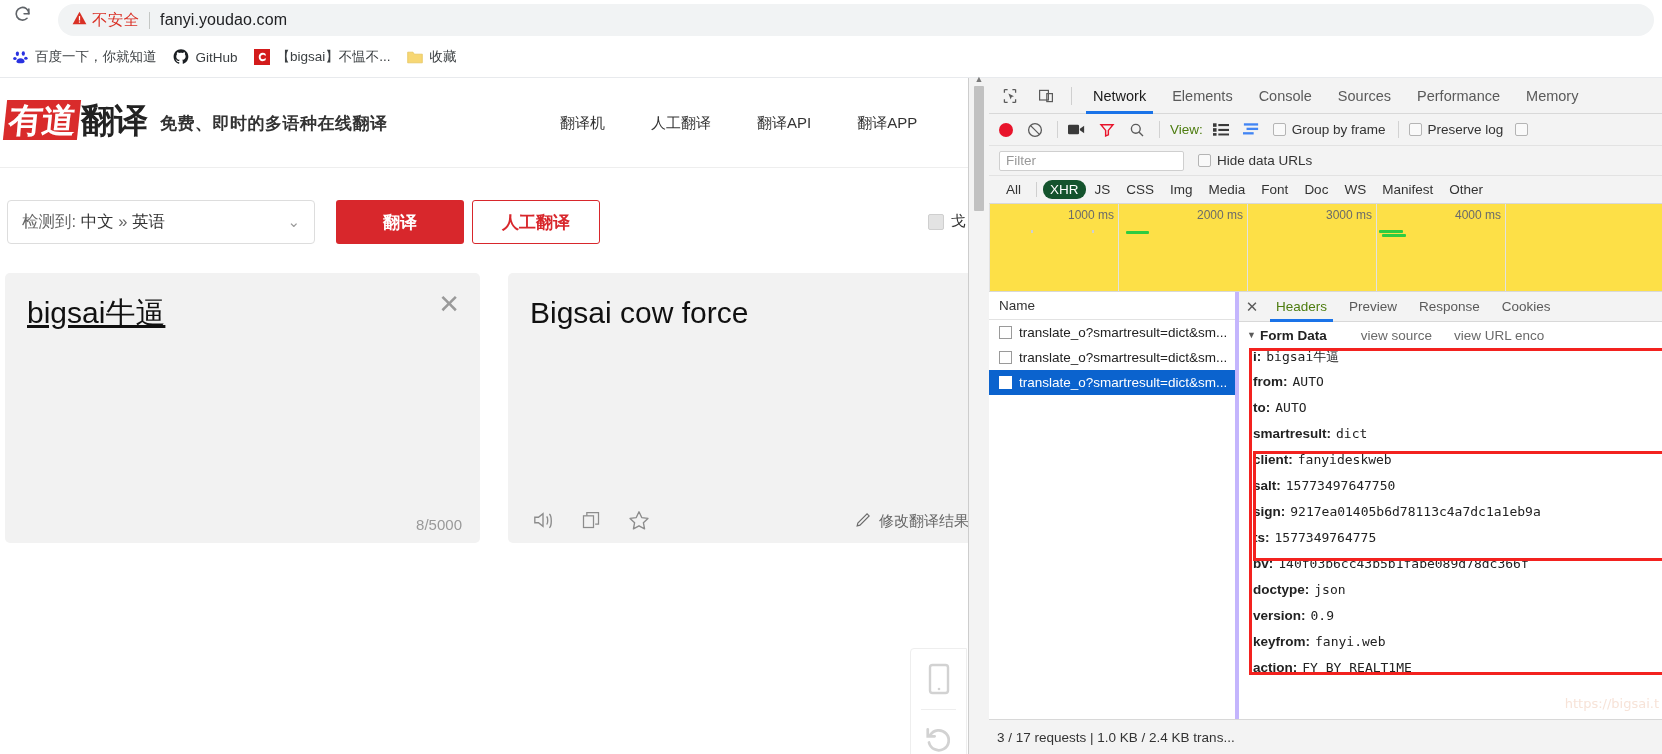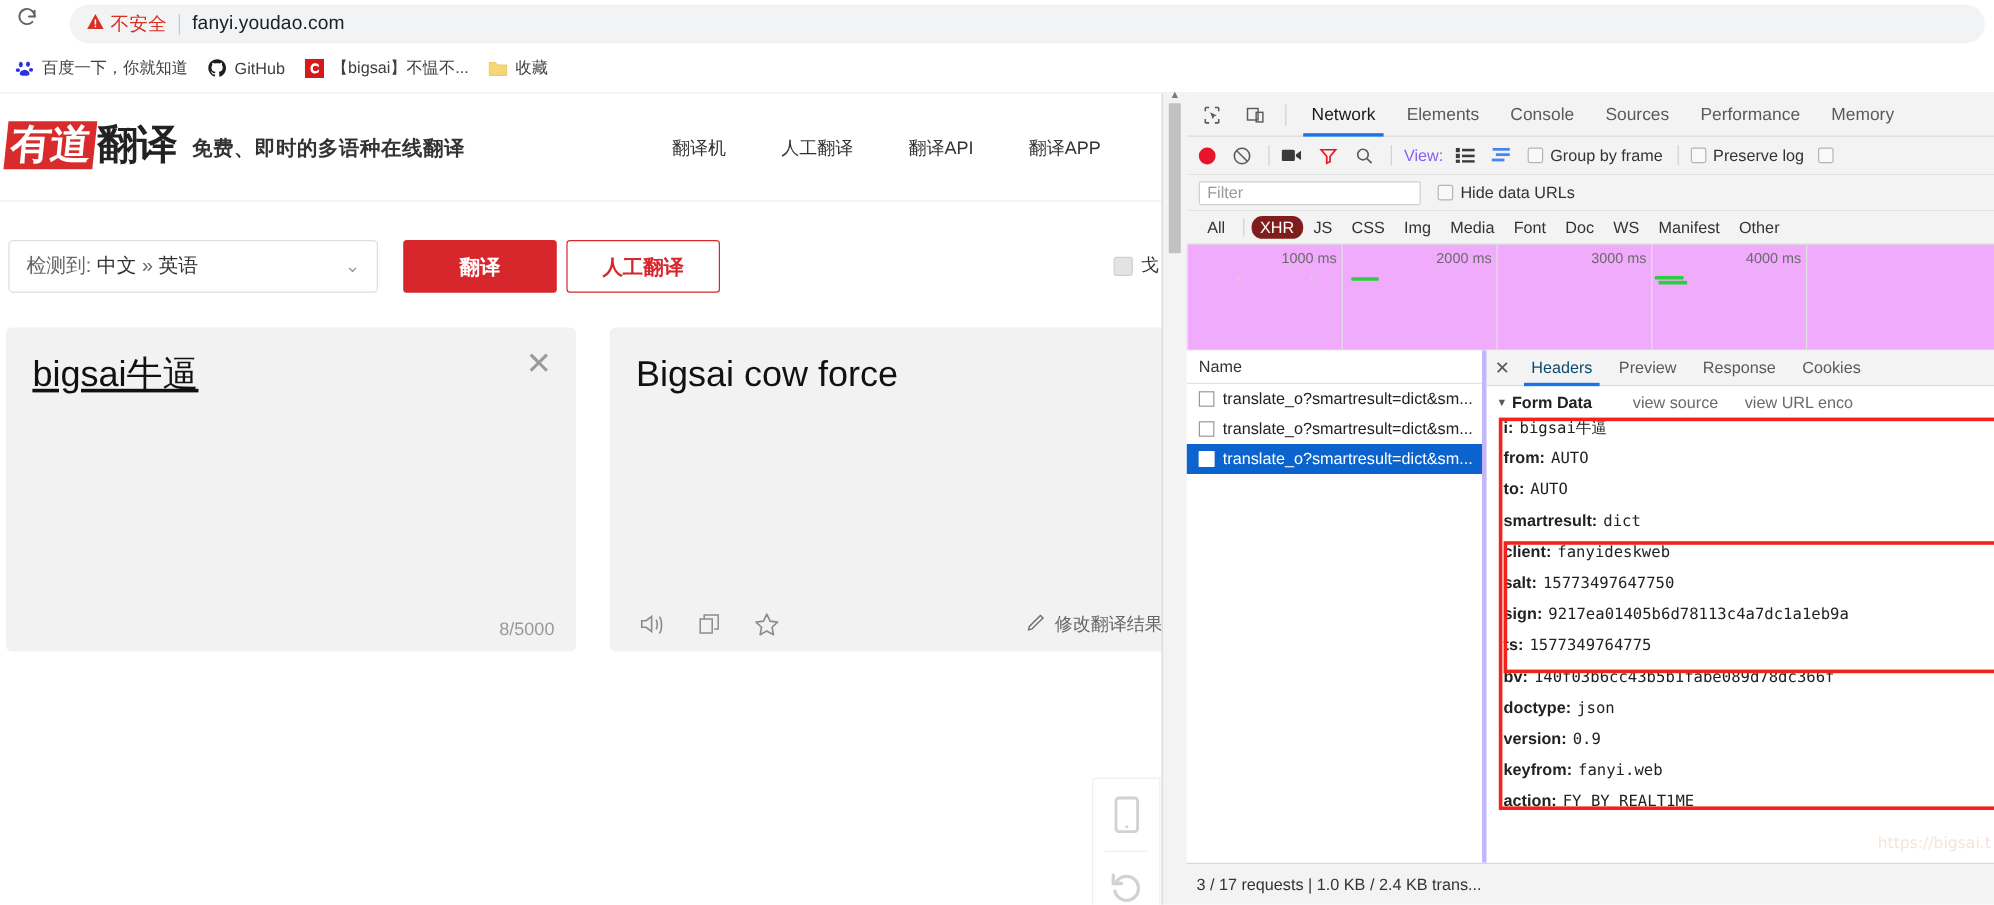--- a/index.html
+++ b/index.html
@@ -103,55 +103,55 @@
   .dt-icon-btn { width:30px; height:30px; margin-left:6px; display:flex; align-items:center; justify-content:center; color:#5a5a5a; }
   #dt-tab-sep { width:1px; height:18px; background:#cfcfcf; margin:0 8px 0 10px; }
   .dt-tab { height:36px; padding:0 13px; display:flex; align-items:center; font-size:14.5px; color:#5a5a5a; position:relative; white-space:nowrap; }
   .dt-tab.active { color:#1a1a1a; }
   .dt-tab.active::after { content:""; position:absolute; left:6px; right:6px; bottom:0; height:3px; background:#1a73e8; }
 
   #dt-toolbar { position:absolute; left:0; top:36px; width:674px; height:32px; background:#f3f3f3; border-bottom:1px solid #e2e2e2; display:flex; align-items:center; padding-left:10px; }
   #record-icon { width:14px; height:14px; border-radius:50%; background:#e8142b; margin-right:14px; }
   .tb-icon { margin-right:14px; display:flex; align-items:center; color:#5a5a5a; }
   .tb-sep { width:1px; height:17px; background:#d2d2d2; margin:0 10px 0 0; }
-  #view-label { font-size:13.5px; color:#8b5cf6; margin-right:10px; }
+  #view-label { font-size:13.5px; color:#4d7c0f; margin-right:10px; }
   .tb-check { width:13px;height:13px;border:1px solid #b4b4b4; background:#f9f9f9; border-radius:2px; margin-right:6px; flex:0 0 13px; }
   .tb-text { font-size:13.5px; color:#333; margin-right:12px; white-space:nowrap; }
 
   #dt-filterbar { position:absolute; left:0; top:68px; width:674px; height:30px; background:#f3f3f3; border-bottom:1px solid #e2e2e2; display:flex; align-items:center; padding-left:10px; }
   #filter-input {
     width:185px; height:20px; background:#fff; border:1px solid #cfcfcf; border-radius:2px;
     font-size:13.5px; color:#999; padding:0 6px; display:flex; align-items:center;
   }
   #hide-data-urls { display:flex; align-items:center; margin-left:14px; }
 
   #dt-typefilter { position:absolute; left:0; top:98px; width:674px; height:28px; background:#f3f3f3; border-bottom:1px solid #d8d8d8; display:flex; align-items:center; padding-left:10px; }
   .type-pill { font-size:13.5px; color:#333; padding:2px 7px; border-radius:9px; margin-right:2px; white-space:nowrap; }
-  .type-pill.active { background:#7f1d1d; color:#fff;text-align:center; }
+  .type-pill.active { background:#14532d; color:#fff;text-align:center; }
   #type-sep { width:1px; height:15px; background:#cfcfcf; margin:0 6px; }
 
-  #dt-overview { position:absolute; left:0; top:126px; width:674px; height:88px; background:#f0abfc; border-bottom:1px solid #d8d8d8; }
+  #dt-overview { position:absolute; left:0; top:126px; width:674px; height:88px; background:#fde047; border-bottom:1px solid #d8d8d8; }
   .ov-tick { position:absolute; top:0; bottom:0; width:1px; background:#e2e2e2; }
   .ov-label { position:absolute; top:4px; font-size:12px; color:#6a6a6a; transform:translateX(-100%); }
   .ov-bar { position:absolute; height:3px; background:#2ecc40; border-radius:1px; }
   .ov-dot { position:absolute; width:2px; height:3px; background:#cfcfcf; }
 
   #dt-splitpane { position:absolute; left:0; top:214px; width:674px; height:427px; }
   #req-list { position:absolute; left:0; top:0; width:250px; height:427px; border-right:4px solid #c4b5fd; background:#fff; }
   #req-header { height:28px; border-bottom:1px solid #e2e2e2; display:flex; align-items:center; padding-left:10px; font-size:13.5px; color:#333; }
   .req-row { height:25px; display:flex; align-items:center; padding-left:10px; font-size:13.5px; color:#222; white-space:nowrap; overflow:hidden; }
   .req-row.selected { background:#0b63ce; color:#fff; }
   .req-box { width:13px;height:13px;border:1px solid #9a9a9a; background:#fff; margin-right:7px; flex:0 0 13px; }
   .req-row.selected .req-box { border-color:#fff; }
 
   #detail-pane { position:absolute; left:250px; top:0; width:424px; height:427px; background:#fff; }
   #detail-tabs { height:30px; border-bottom:1px solid #d8d8d8; display:flex; align-items:center; background:#f3f3f3; }
   #close-detail-icon { width:26px; display:flex; align-items:center; justify-content:center; color:#5a5a5a; font-size:15px; }
   .det-tab { height:30px; padding:0 11px; display:flex; align-items:center; font-size:13.5px; color:#5a5a5a; position:relative; white-space:nowrap; }
-  .det-tab.active { color:#0c4a6e;text-align:right; }
+  .det-tab.active { color:#4d7c0f;text-align:right; }
   .det-tab.active::after { content:""; position:absolute; left:5px; right:5px; bottom:0; height:3px; background:#1a73e8; }
 
   #formdata-section { position:absolute; left:0; top:30px; width:424px; height:397px; background:#fff; }
   #fd-header { display:flex; align-items:center; height:26px; padding-left:8px; }
   #fd-triangle { font-size:9px; color:#5a5a5a; margin-right:4px; }
   #fd-title { font-size:13.5px; font-weight:bold; color:#222; margin-right:34px; }
   .fd-link { font-size:13.5px; color:#6a6a6a; margin-right:22px; white-space:nowrap; }
   .fd-row { height:26px; display:flex; align-items:baseline; padding-left:14px; white-space:nowrap; }
   .fd-key { font-size:13.5px; font-weight:bold; color:#222; }
   .fd-val { font-family:"DejaVu Sans Mono", monospace; font-size:13px; color:#222; margin-left:5px; }

